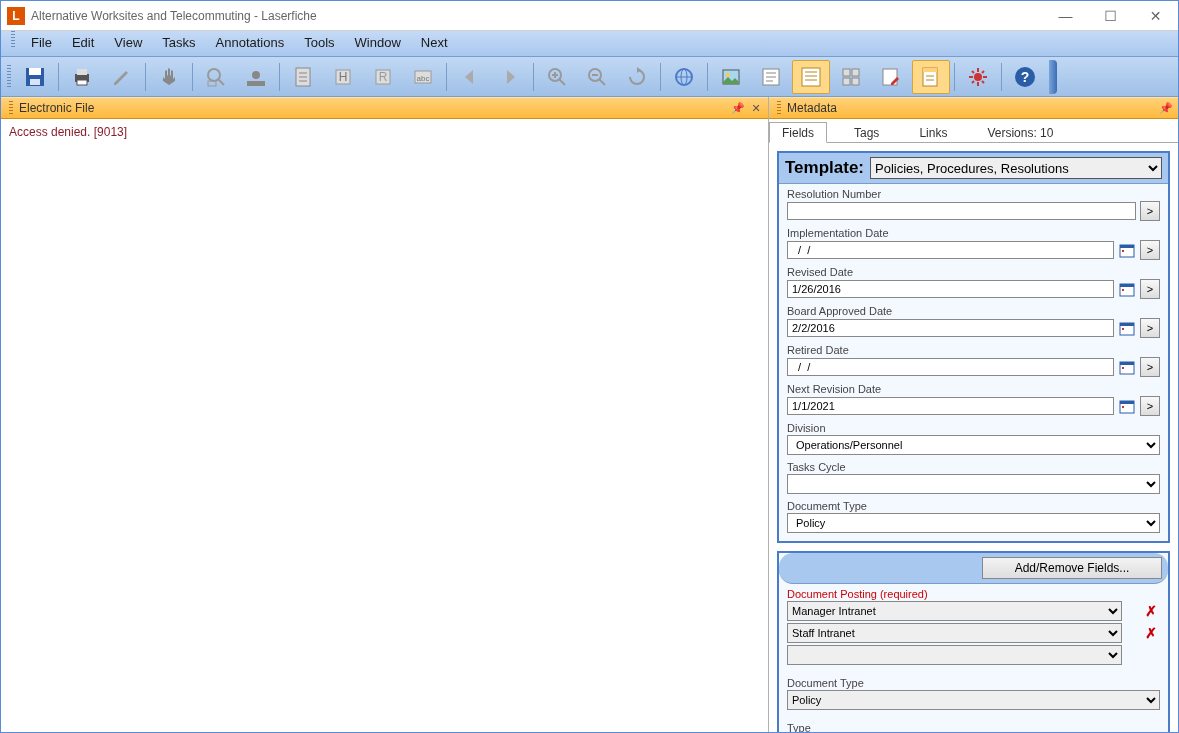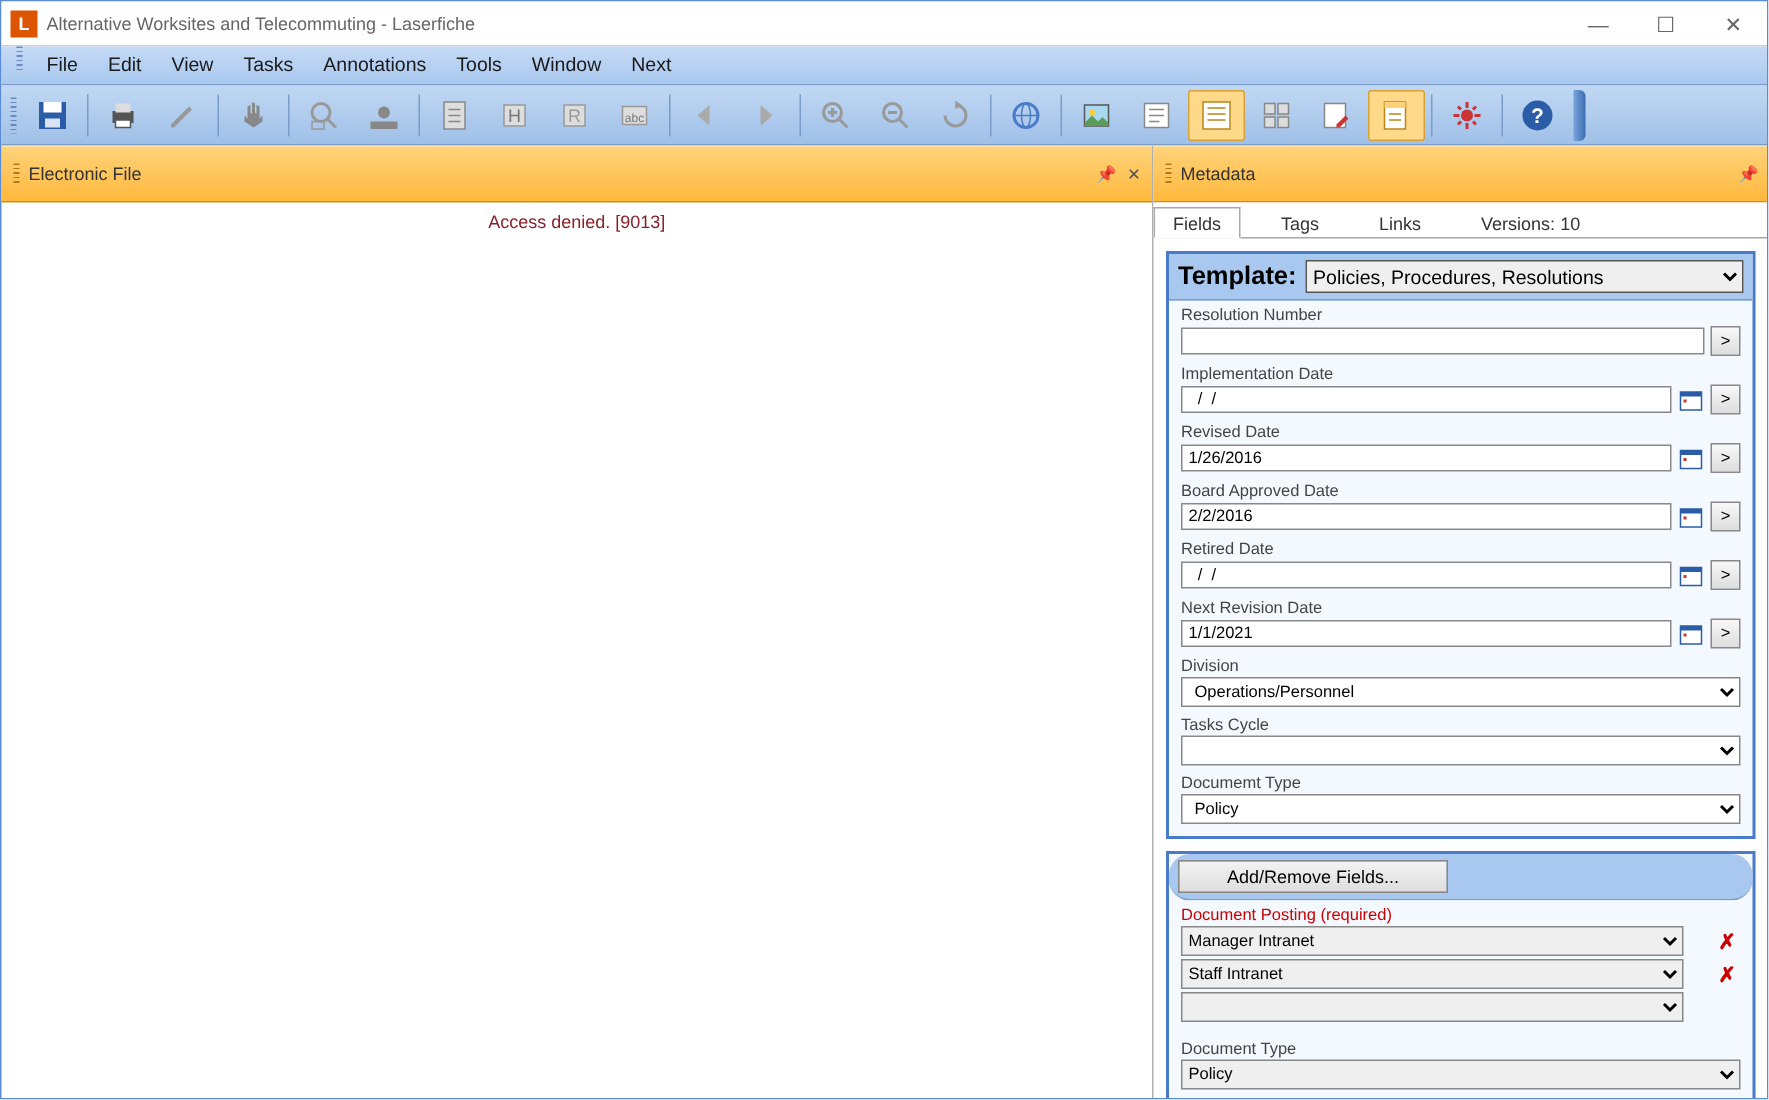--- a/index.html
+++ b/index.html
@@ -106,21 +106,21 @@
   display: flex;
   flex-direction: column;
   border-right: 1px solid #b0b0b0;
 }
 .right-panel {
   flex: 1;
   display: flex;
   flex-direction: column;
 }
 .panel-header {
-  height: 38px;
+  height: 22px;
   background: linear-gradient(#ffd27a, #ffb93d);
   display: flex;
   align-items: center;
   padding: 0 4px 0 8px;
   border-top: 1px solid #ffe3a6;
   border-bottom: 1px solid #cc8f1a;
   font-size: 12px;
   color: #333;
 }
 .panel-header .grip {
@@ -133,21 +133,21 @@
   width: 16px; height: 16px;
   display: flex; align-items: center; justify-content: center;
   color: #555;
   font-size: 11px;
   margin-left: 2px;
 }
 .left-body {
   flex: 1;
   padding: 6px 8px;
 }
-.error-msg { color: #8a1f2b; font-size: 12px; text-align: center; }
+.error-msg { color: #8a1f2b; font-size: 12px; }
 .meta-tabs {
   display: flex;
   background: #fff;
   border-bottom: 1px solid #a9a9a9;
   height: 24px;
   padding-top: 2px;
 }
 .meta-tab {
   padding: 3px 12px 4px 12px;
   font-size: 12px;
@@ -223,21 +223,21 @@
 .remove-box {
   border: 2px solid #4a7bc8;
   background: #f4f8ff;
   margin-top: 8px;
   padding: 0;
 }
 .remove-header {
   background: #a9c8ef;
   padding: 4px 6px;
   display: flex;
-  justify-content: flex-start;
+  justify-content: flex-end;
   border-bottom: 1px solid #7a9cc9;
   border-radius: 14px;
 }
 .remove-header button {
   width: 180px;
   height: 22px;
   font-size: 12px;
   background: linear-gradient(#f3f3f3,#dedede);
   border: 1px solid #888;
 }

